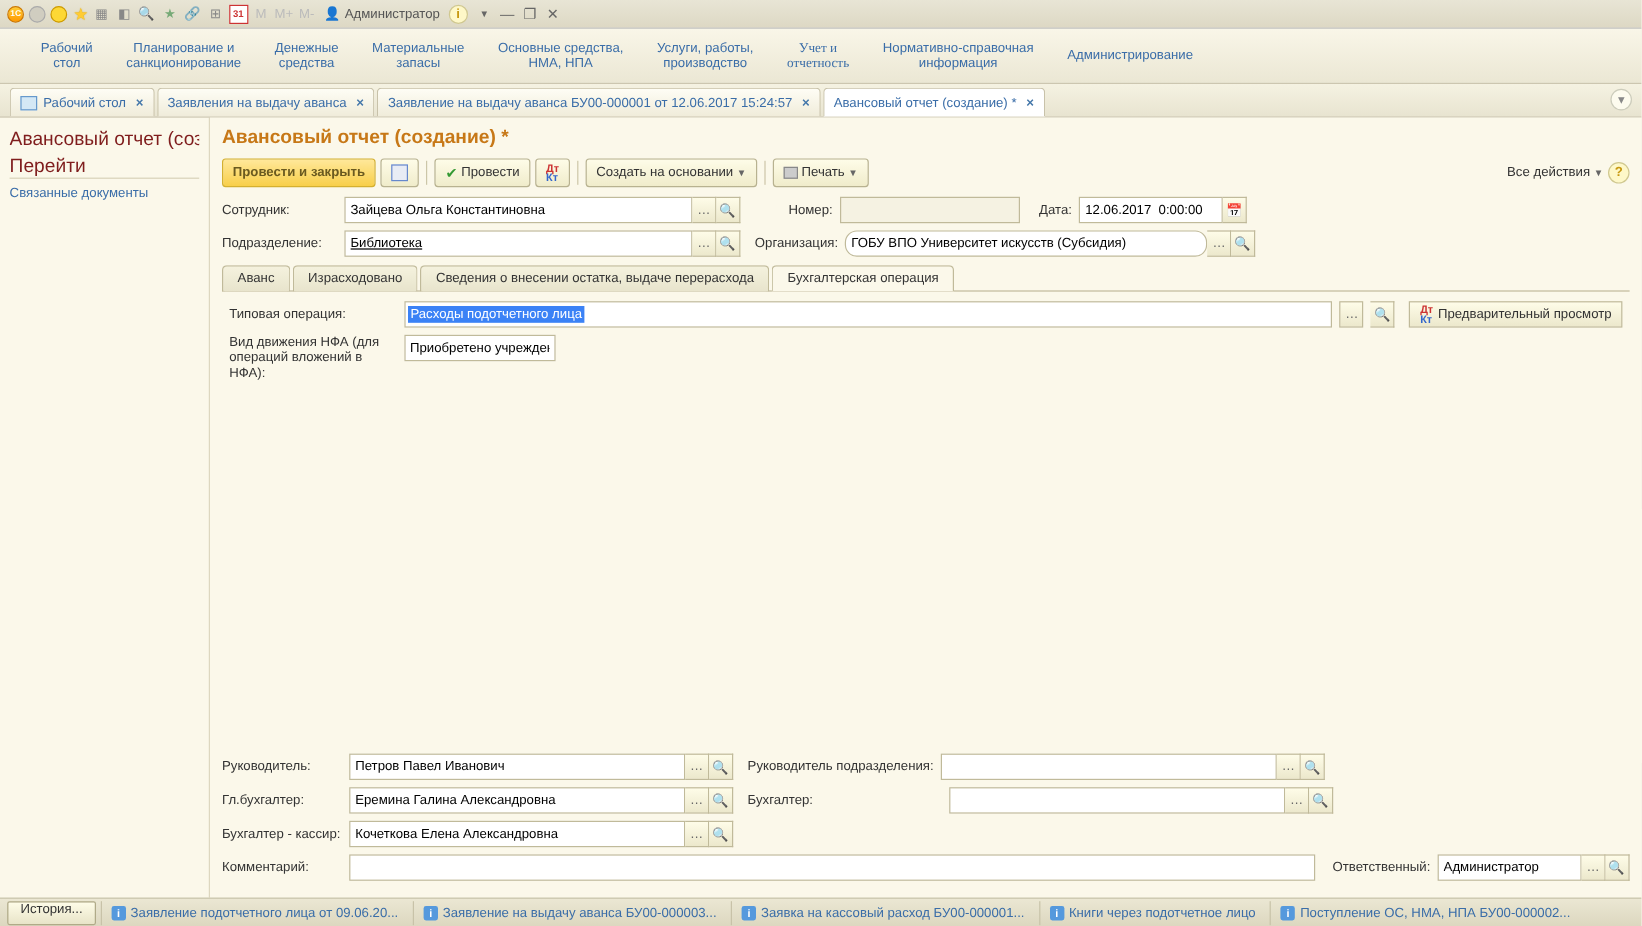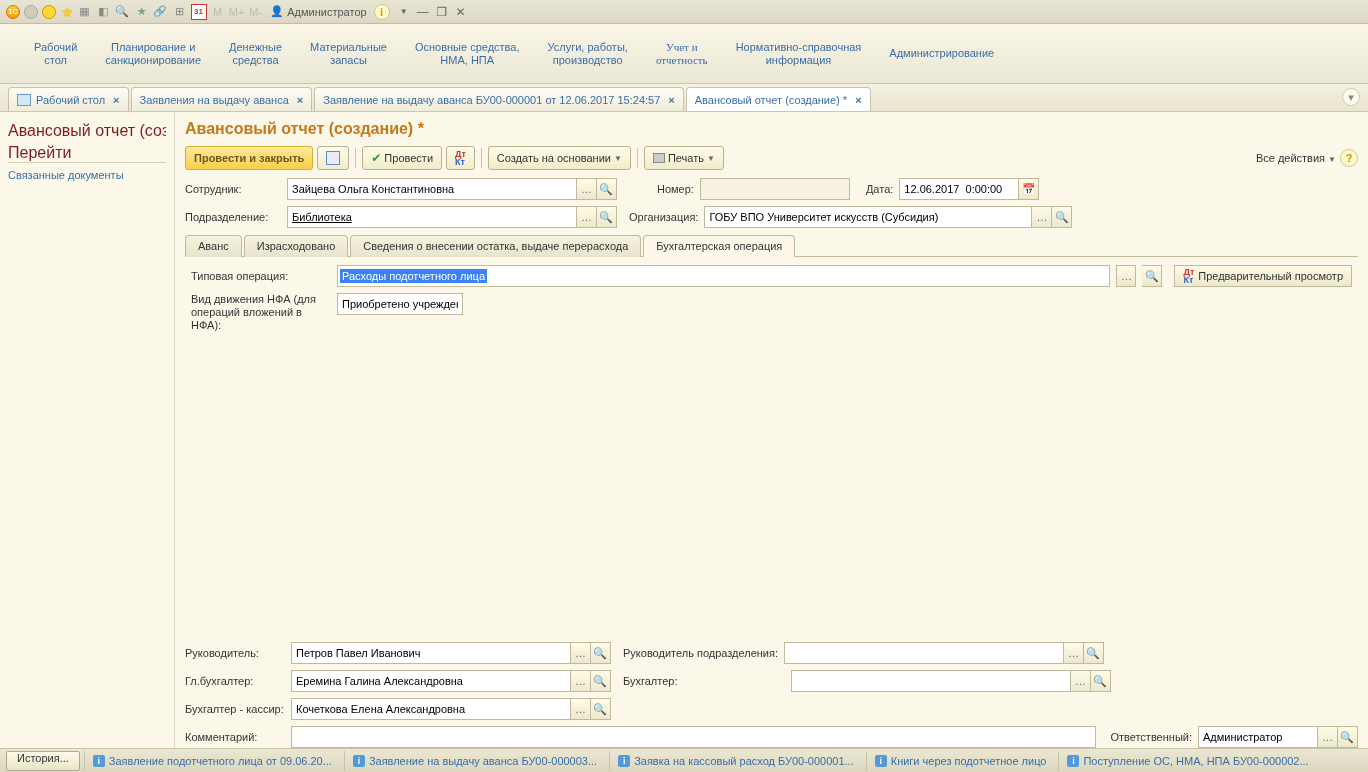--- a/index.html
+++ b/index.html
@@ -13,21 +13,21 @@
   .ic-circ { background: #fdd835; border:1px solid #cc9900; }
   .ic-star { color:#ffcc33; font-size:14px; margin:0 3px; text-shadow:0 0 1px #cc9900; }
   .title-text { margin-left: 6px; color:#555; flex:1; white-space:nowrap; overflow:hidden; }
   .titlebar .right { display:flex; align-items:center; gap:3px; }
   .tb-icon { width:16px; height:16px; display:inline-flex; align-items:center; justify-content:center; color:#888; font-size:11px; }
   .tb-icon.cal31 { background:#fff; border:1px solid #cc3333; color:#cc3333; font-size:8px; font-weight:bold; }
   .user-block { display:flex; align-items:center; color:#555; margin:0 4px; }
   .window-btn { width:16px; height:16px; display:inline-flex; align-items:center; justify-content:center; color:#666; font-size:12px; }
   
   
-  .mainmenu { height: 60px; background: linear-gradient(#f9f6e8,#ebe7d4); display:flex; align-items:center; border-bottom:1px solid #ccc6b0; padding-left:20px; }
+  .mainmenu { height: 46px; background: linear-gradient(#f9f6e8,#ebe7d4); display:flex; align-items:center; border-bottom:1px solid #ccc6b0; padding-left:20px; }
   .mainmenu .mitem { text-align:center; color:#3a6da8; font-size:11px; line-height:13px; padding:0 14px; cursor:pointer; }
   
   
   .tabstrip { height: 28px; background:linear-gradient(#f5f2e2,#e8e4d0); display:flex; align-items:flex-end; padding-left:8px; border-bottom:1px solid #ccc6b0; position:relative; }
   .doctab { height:24px; background:linear-gradient(#fefdf5,#f0ecda); border:1px solid #c8c2aa; border-bottom:none; border-radius:4px 4px 0 0; margin-right:2px; display:flex; align-items:center; padding:0 8px; color:#3a6da8; cursor:pointer; }
   .doctab.active { background:#fff; }
   .doctab .x { margin-left:8px; color:#4477aa; font-weight:bold; }
   .doctab .monitor-ico { width:14px; height:12px; background:#d4e8f5; border:1px solid #6699cc; margin-right:5px; }
   .tabstrip .expand-btn { position:absolute; right:8px; top:4px; width:18px; height:18px; border:1px solid #ccb; border-radius:50%; background:#fdfbee; display:flex; align-items:center; justify-content:center; color:#888; }
   
@@ -215,21 +215,21 @@
 
     <div class="field-row">
       <span class="lbl" style="width:96px;">Подразделение:</span>
       <div class="input-group">
         <input class="txt-input" style="width: 290px; text-decoration: underline;" value="Библиотека">
         <div class="ibtn">…</div>
         <div class="ibtn mag">🔍</div>
       </div>
       <span class="lbl" style="margin-left:6px;">Организация:</span>
       <div class="input-group" style="flex:0;">
-        <input class="txt-input" style="width: 328px;" value="ГОБУ ВПО Университет искусств (Субсидия)">
+        <input class="txt-input" style="width: 302px; border-radius: 10px;" value="ГОБУ ВПО Университет искусств (Субсидия)">
         <div class="ibtn">…</div>
         <div class="ibtn mag">🔍</div>
       </div>
     </div>
 
     <div class="subtabs">
       <div class="subtab">Аванс</div>
       <div class="subtab">Израсходовано</div>
       <div class="subtab">Сведения о внесении остатка, выдаче перерасхода</div>
       <div class="subtab active">Бухгалтерская операция</div>

